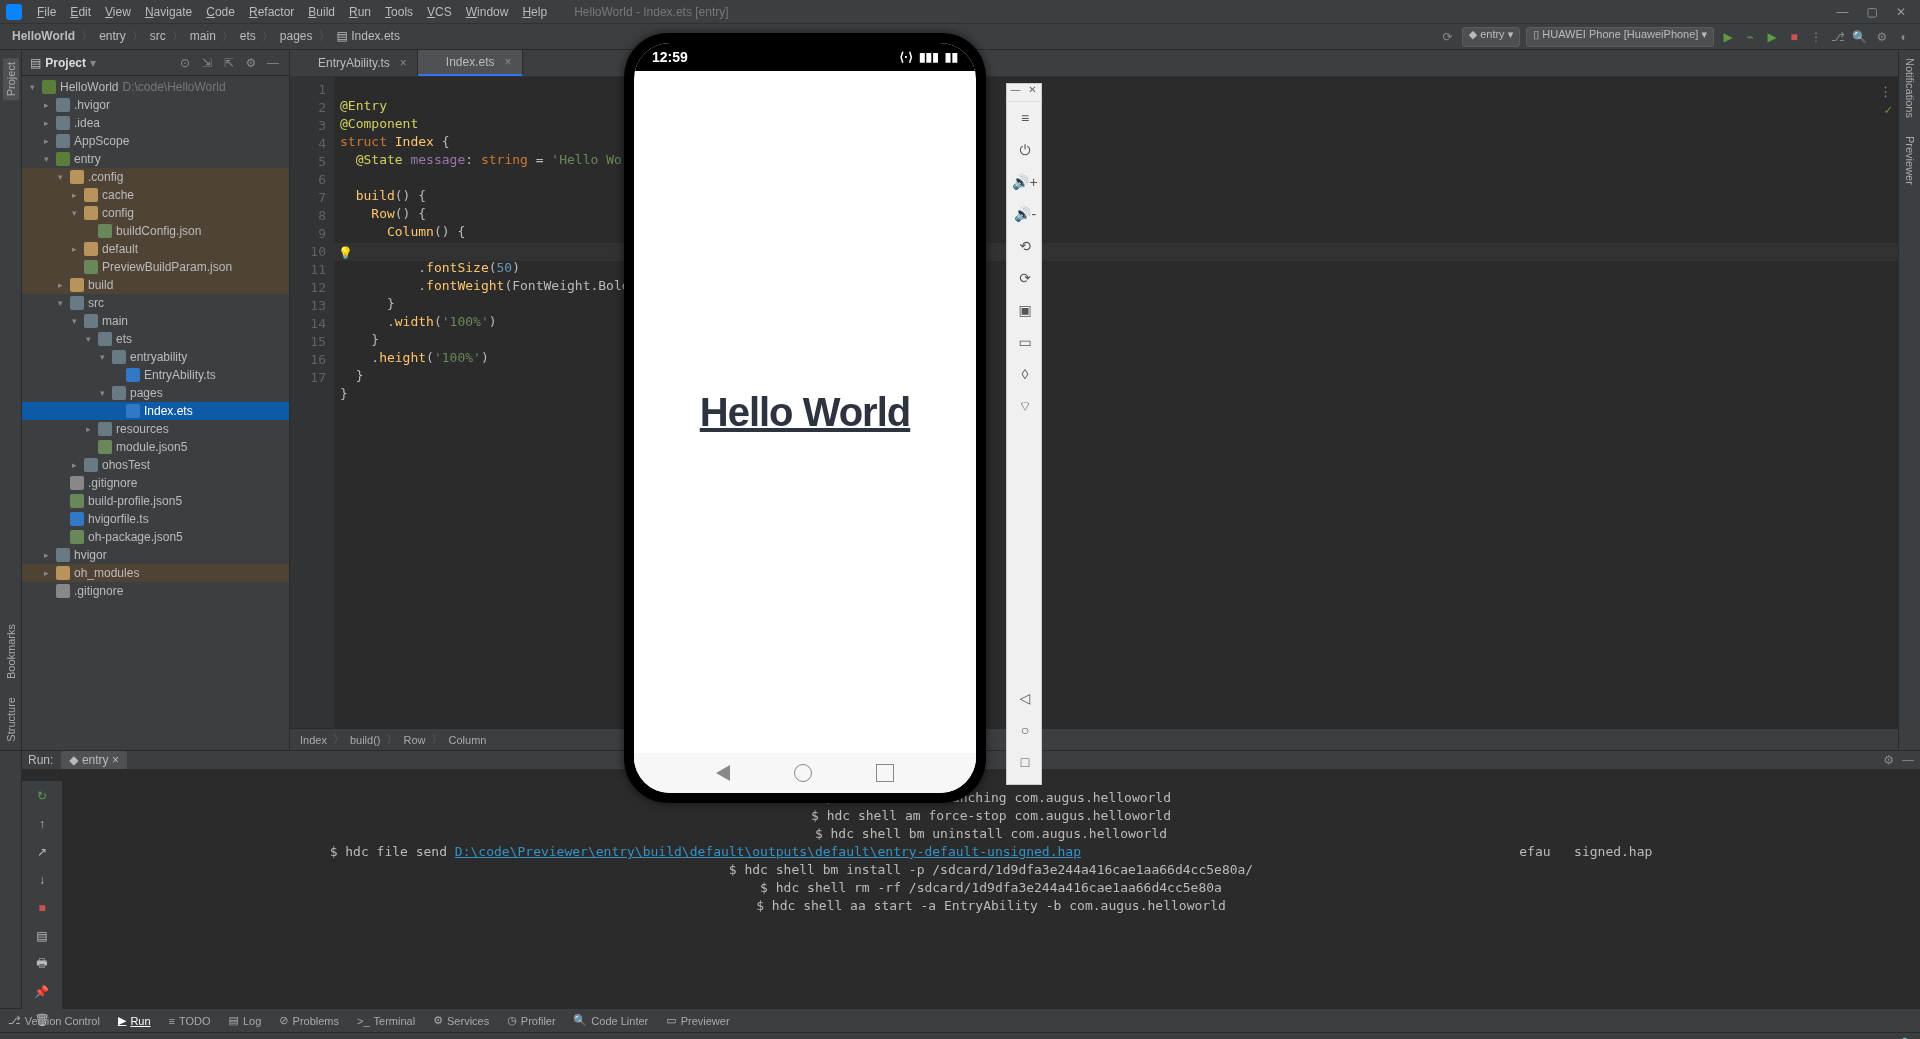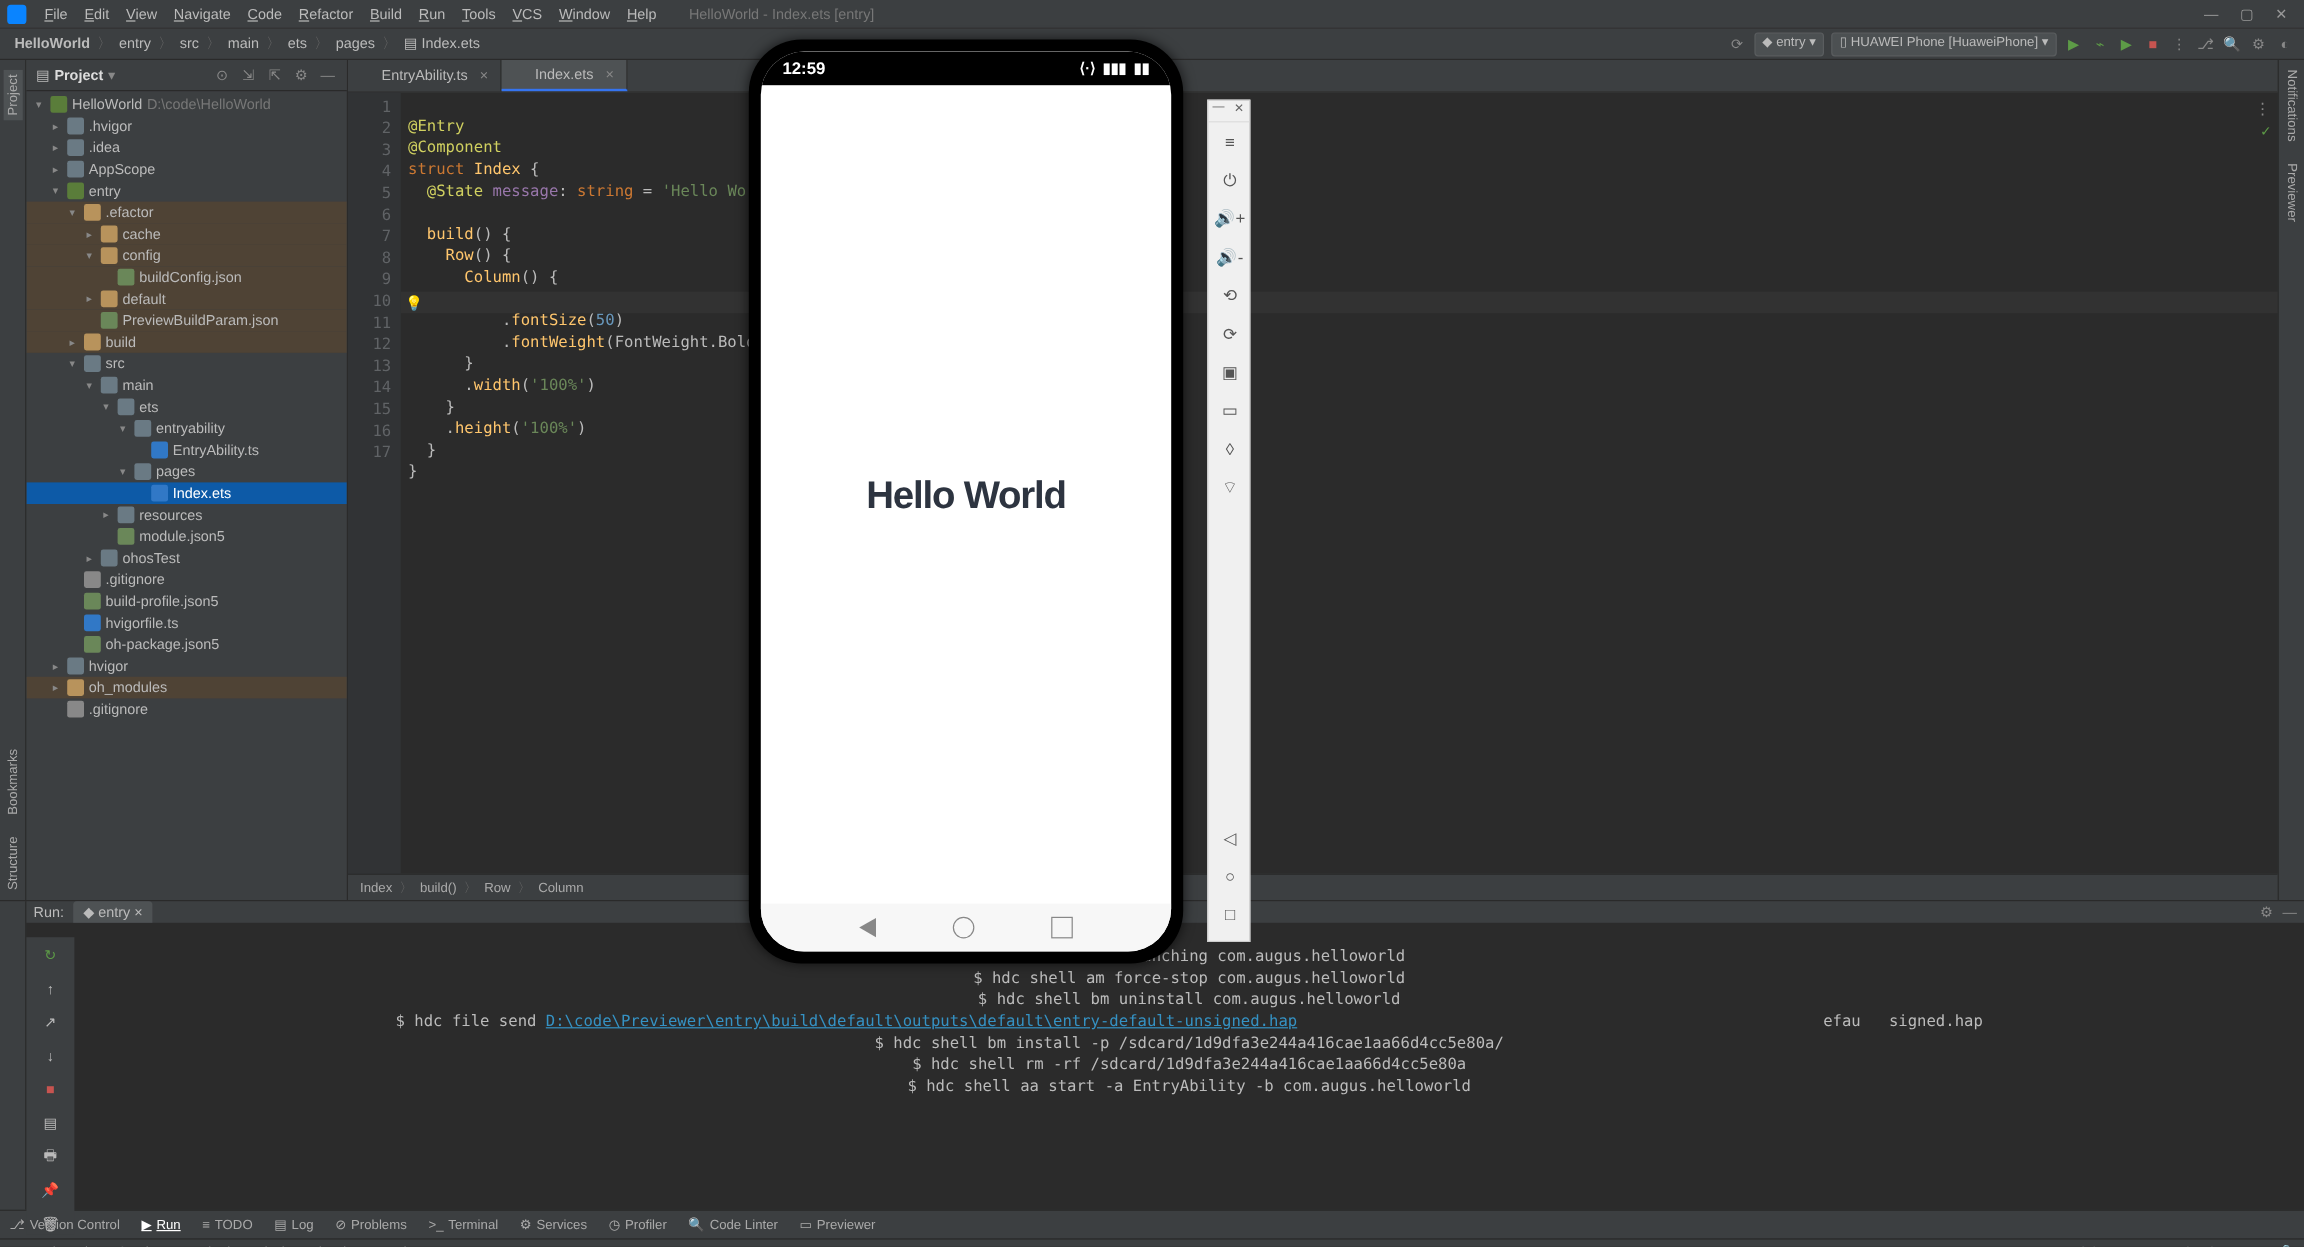--- a/index.html
+++ b/index.html
@@ -75,21 +75,21 @@
 .toolbarbottom .tbitem { display: flex; align-items: center; gap: 4px; color: #aaa; cursor: pointer; font-size: 11px; }
 .statusbar { height: 22px; background: #3c3f41; display: flex; align-items: center; padding: 0 8px; border-top: 1px solid #2a2a2a; color: #aaa; font-size: 11px; }
 .statusbar .right { margin-left: auto; display: flex; gap: 14px; align-items: center; }
 
 .phone { position: absolute; left: 624px; top: 33px; width: 362px; height: 770px; z-index: 50; }
 .phone .frame { width: 100%; height: 100%; background: #000; border-radius: 44px; padding: 10px; box-shadow: 0 0 10px rgba(0,0,0,0.6); position: relative; text-align: center; }
 .phone .screen { width: 100%; height: 100%; background: #fff; border-radius: 36px; overflow: hidden; position: relative; }
 .phone .statusb { height: 28px; background: #000; color: #fff; display: flex; align-items: center; padding: 0 18px; font-weight: bold; font-size: 14px; }
 .phone .statusb .picons { margin-left: auto; display: flex; gap: 6px; font-size: 12px; }
 .phone .content { position: absolute; top: 28px; bottom: 40px; left: 0; right: 0; display: flex; align-items: center; justify-content: center; }
-.phone .hello { font-size: 32px; font-weight: 800; color: #2d3440; letter-spacing: -1px; }
+.phone .hello { font-size: 40px; font-weight: 800; color: #2d3440; letter-spacing: -1px; text-decoration: underline; }
 .phone .navb { position: absolute; bottom: 0; left: 0; right: 0; height: 40px; background: #f7f7f7; display: flex; align-items: center; justify-content: space-around; padding: 0 50px; }
 .phone .navb .nk { width: 18px; height: 18px; border: 1.5px solid #888; }
 .phone .navb .nk.tri { border: none; width: 0; height: 0; border-top: 8px solid transparent; border-bottom: 8px solid transparent; border-right: 14px solid #888; }
 .phone .navb .nk.cir { border-radius: 50%; }
 
 .ptoolbar { position: absolute; left: 1006px; top: 83px; width: 36px; background: #f0f0f0; z-index: 51; border: 1px solid #ccc; padding-bottom: 6px; }
 .ptoolbar .ptop { display: flex; height: 18px; border-bottom: 1px solid #ddd; }
 .ptoolbar .ptop span { flex: 1; text-align: center; font-size: 10px; color: #666; cursor: pointer; }
 .ptoolbar .pbtn { width: 36px; height: 32px; display: flex; align-items: center; justify-content: center; color: #555; cursor: pointer; font-size: 14px; }
 </style>
@@ -168,21 +168,21 @@
           <span>AppScope</span>
         </div>
         <div class="node" style="padding-left:22px">
           <span class="chev">▾</span>
           <span class="ficon ic-module"></span>
           <span>entry</span>
         </div>
         <div class="node hl" style="padding-left:36px">
           <span class="chev">▾</span>
           <span class="ficon ic-folder-o"></span>
-          <span>.efactor</span>
+          <span>.config</span>
         </div>
         <div class="node hl" style="padding-left:50px">
           <span class="chev">▸</span>
           <span class="ficon ic-folder-o"></span>
           <span>cache</span>
         </div>
         <div class="node hl" style="padding-left:50px">
           <span class="chev">▾</span>
           <span class="ficon ic-folder-o"></span>
           <span>config</span>

